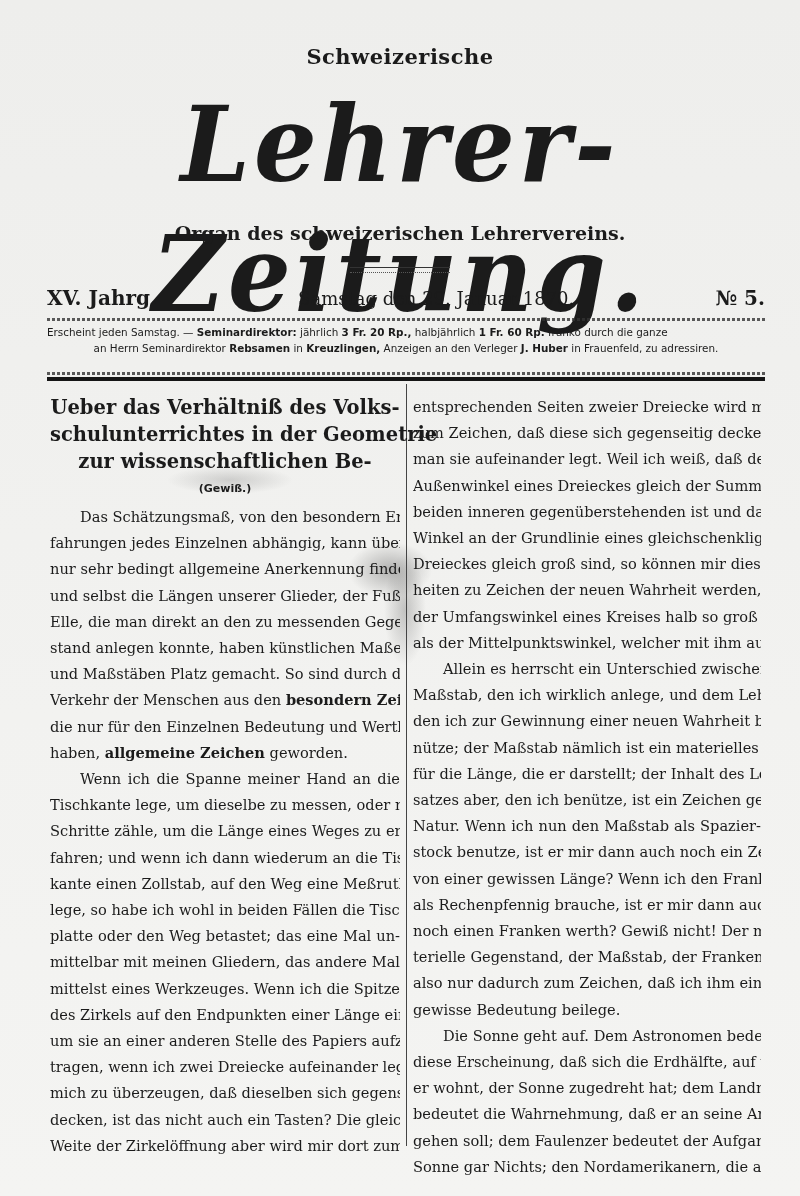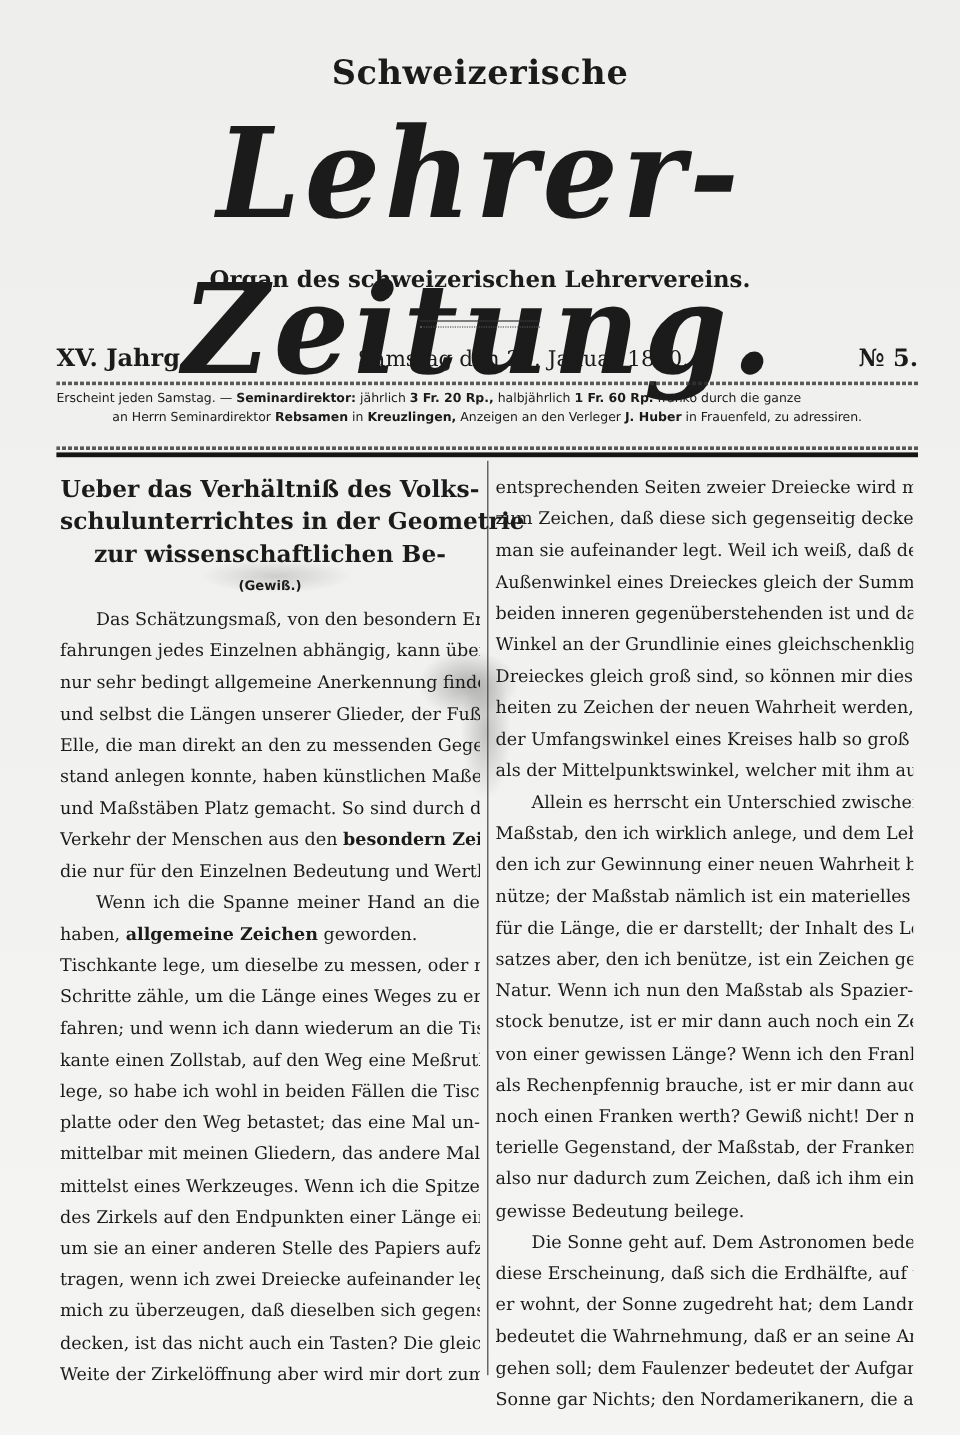--- a/index.html
+++ b/index.html
@@ -14,21 +14,21 @@
     position: absolute; left: 0; top: 0; width: 800px; height: 1196px;
     background:
       radial-gradient(ellipse 60px 40px at 390px 570px, rgba(60,60,60,0.35), rgba(0,0,0,0) 70%),
       radial-gradient(ellipse 90px 20px at 230px 480px, rgba(80,80,80,0.22), rgba(0,0,0,0) 70%),
       radial-gradient(ellipse 30px 80px at 405px 610px, rgba(70,70,70,0.28), rgba(0,0,0,0) 70%),
       linear-gradient(180deg, #eeeeec 0%, #f2f2f0 60%, #f4f4f2 100%);
   }
   
   .kicker {
     position: absolute; top: 44px; left: 0; width: 800px; text-align: center;
-    font-family: "DejaVu Serif", serif; font-weight: bold; font-size: 28px;
+    font-family: "DejaVu Serif", serif; font-weight: bold; font-size: 21px;
     letter-spacing: 0.5px;
   }
   .title {
     position: absolute; top: 80px; left: 30px; width: 740px; text-align: center;
     font-family: "DejaVu Serif", serif; font-weight: bold; font-style: italic;
     font-size: 104px; line-height: 130px; letter-spacing: 4px;
     transform: scaleX(0.95);
   }
   .subtitle {
     position: absolute; top: 222px; left: 0; width: 800px; text-align: center;
@@ -140,22 +140,22 @@
     <div id="left-lines">
         <span class="ln indent"><span>Das Schätzungsmaß, von den besondern Er-</span></span>
         <span class="ln"><span>fahrungen jedes Einzelnen abhängig, kann überhaupt</span></span>
         <span class="ln"><span>nur sehr bedingt allgemeine Anerkennung finden,</span></span>
         <span class="ln"><span>und selbst die Längen unserer Glieder, der Fuß, die</span></span>
         <span class="ln"><span>Elle, die man direkt an den zu messenden Gegen-</span></span>
         <span class="ln"><span>stand anlegen konnte, haben künstlichen Maßeinheiten</span></span>
         <span class="ln"><span>und Maßstäben Platz gemacht. So sind durch den</span></span>
         <span class="ln"><span>Verkehr der Menschen aus den</span> <span class="em">besondern Zeichen,</span></span>
         <span class="ln"><span>die nur für den Einzelnen Bedeutung und Werth</span></span>
+        <span class="ln last"><span>haben,</span> <span class="em">allgemeine Zeichen</span> <span>geworden.</span></span>
         <span class="ln indent"><span>Wenn ich die Spanne meiner Hand an die</span></span>
-        <span class="ln last"><span>haben,</span> <span class="em">allgemeine Zeichen</span> <span>geworden.</span></span>
         <span class="ln"><span>Tischkante lege, um dieselbe zu messen, oder meine</span></span>
         <span class="ln"><span>Schritte zähle, um die Länge eines Weges zu er-</span></span>
         <span class="ln"><span>fahren; und wenn ich dann wiederum an die Tisch-</span></span>
         <span class="ln"><span>kante einen Zollstab, auf den Weg eine Meßruthe</span></span>
         <span class="ln"><span>lege, so habe ich wohl in beiden Fällen die Tisch-</span></span>
         <span class="ln"><span>platte oder den Weg betastet; das eine Mal un-</span></span>
         <span class="ln"><span>mittelbar mit meinen Gliedern, das andere Mal</span></span>
         <span class="ln"><span>mittelst eines Werkzeuges. Wenn ich die Spitzen</span></span>
         <span class="ln"><span>des Zirkels auf den Endpunkten einer Länge einsetze,</span></span>
         <span class="ln"><span>um sie an einer anderen Stelle des Papiers aufzu-</span></span>

